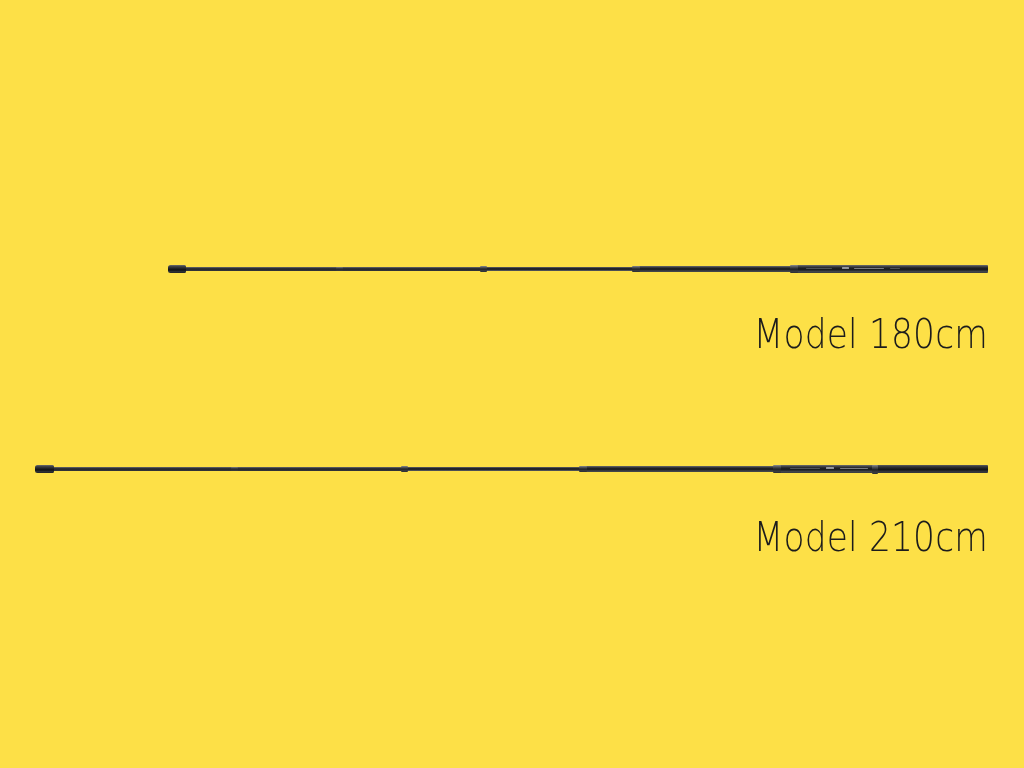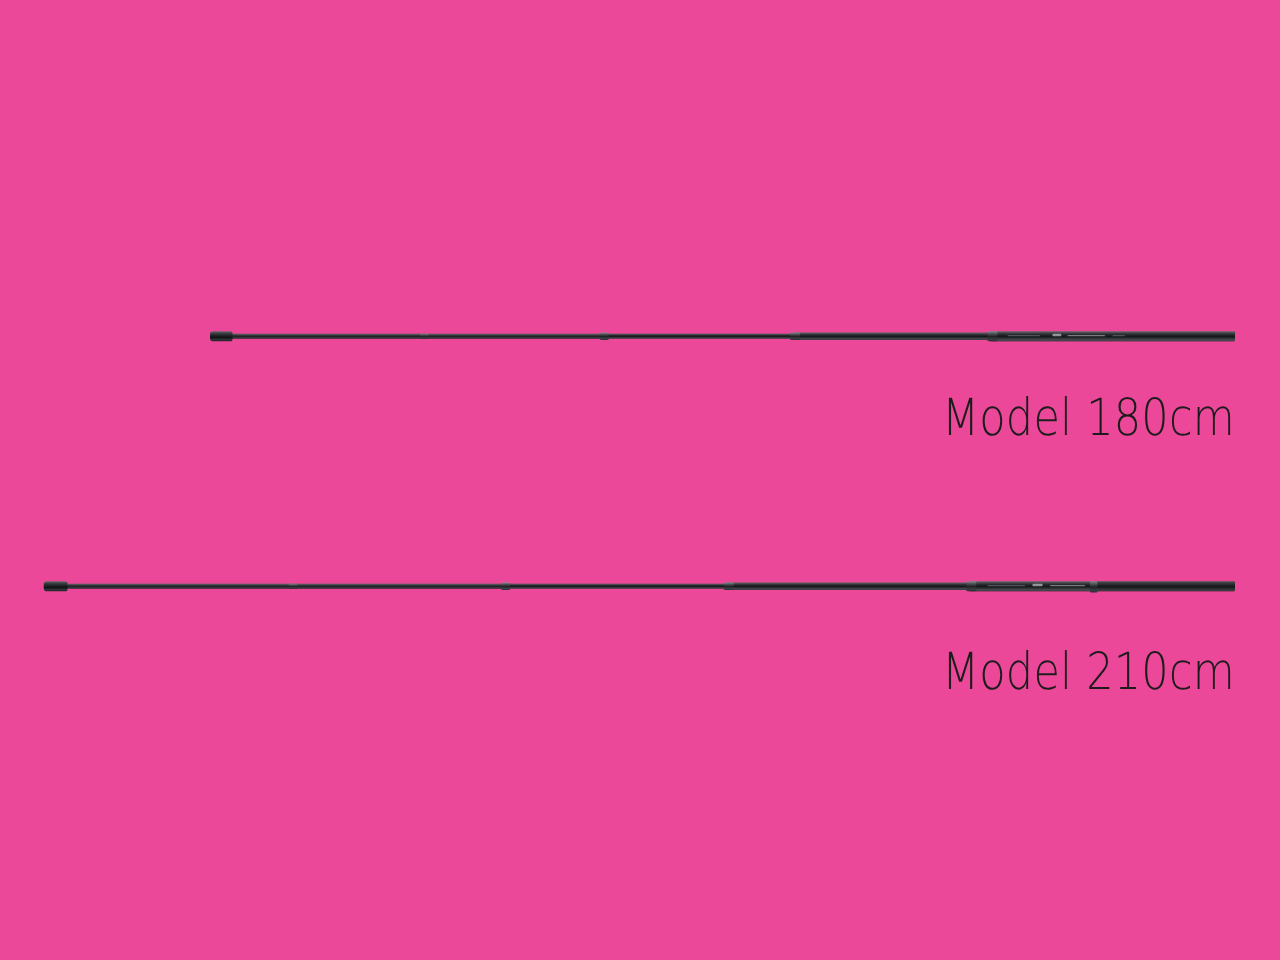--- a/index.html
+++ b/index.html
@@ -8,21 +8,21 @@
     padding: 0;
     background: #ffffff;
   }
   body {
     font-family: "Liberation Sans", sans-serif;
   }
   #canvas {
     position: relative;
     width: 1024px;
     height: 768px;
-    background: #ec4899;
+    background: #fde047;
     overflow: hidden;
   }
 
   
   .product-group {
     position: absolute;
     left: 0;
     top: 0;
     width: 1024px;
     height: 768px;

